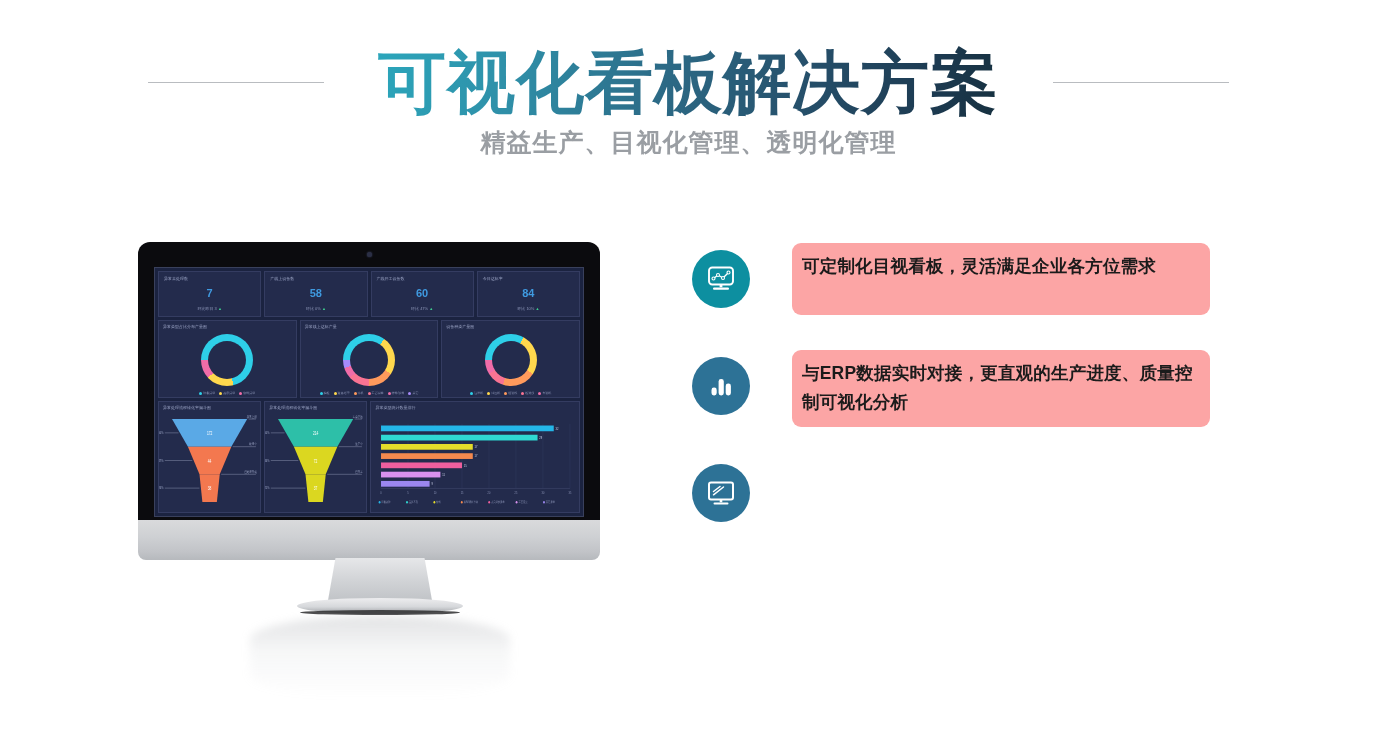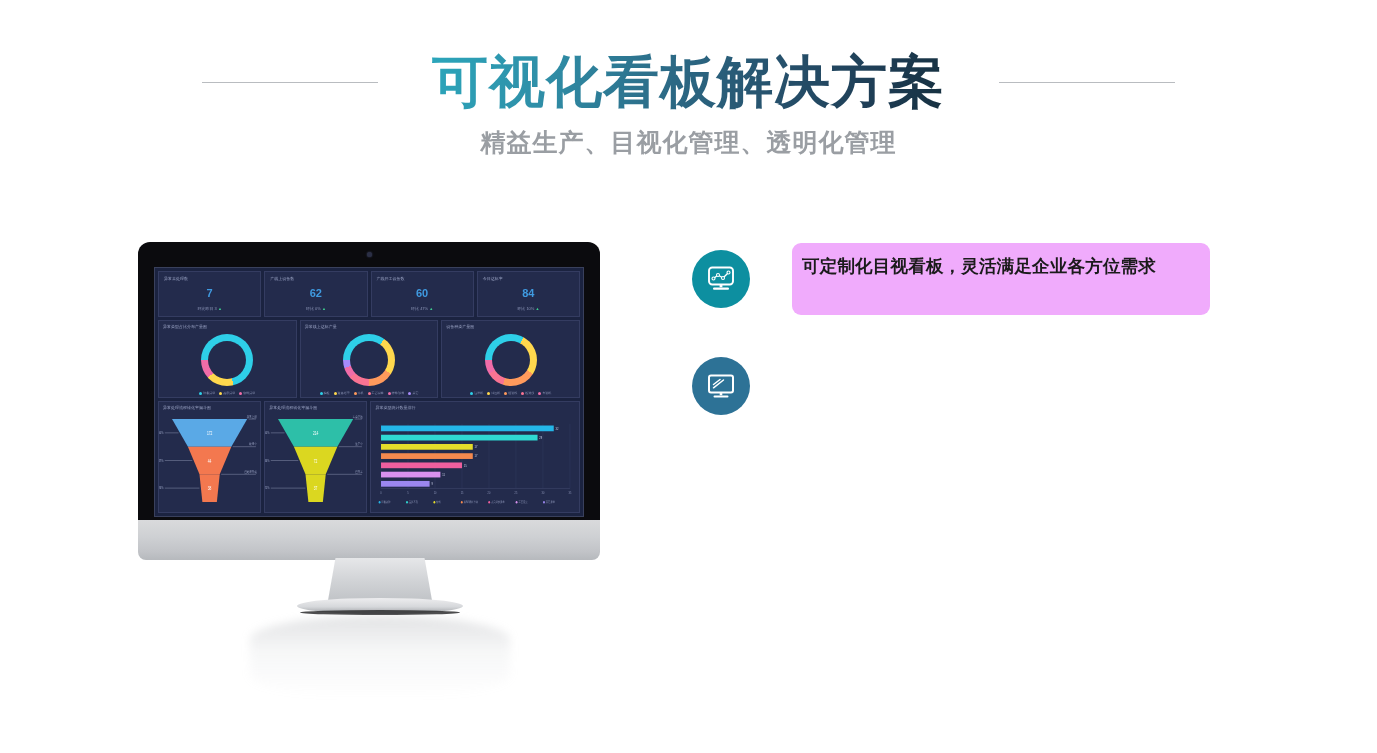--- a/index.html
+++ b/index.html
@@ -12,21 +12,21 @@
   .page { position: relative; width: 1377px; height: 753px; background: #fff; }
 
   
   .header { position: absolute; left: 0; top: 0; width: 1377px; height: 190px; }
   .title-row {
     position: absolute; left: 0; top: 42px; width: 1377px; height: 80px;
     display: flex; align-items: center; justify-content: center; gap: 54px;
   }
   .rule { width: 176px; height: 1px; background: #b9bcc0; flex: 0 0 auto; }
   .main-title {
-    font-size: 56px; font-weight: 700; line-height: 78px;
+    font-size: 68px; font-weight: 700; line-height: 78px;
     letter-spacing: 1px; white-space: nowrap;
     background: linear-gradient(100deg,#2ba6bb 0%, #2f8fa8 22%, #2c6a86 46%, #26506b 68%, #1d3b52 88%, #16303f 100%);
     -webkit-background-clip: text; background-clip: text;
     -webkit-text-fill-color: transparent; color: #1d3b52;
   }
   .subtitle {
     position: absolute; left: 0; top: 126px; width: 1377px;
     text-align: center; font-size: 25px; font-weight: 700;
     color: #9a9ea3; letter-spacing: 1px;
   }
@@ -121,21 +121,21 @@
 
   
   .features { position: absolute; left: 692px; top: 243px; width: 560px; }
   .feature { position: relative; height: 107px; }
   .f-icon {
     position: absolute; left: 0; top: 7px; width: 58px; height: 58px;
     border-radius: 50%; display: flex; align-items: center; justify-content: center;
   }
   .f-text-box {
     position: absolute; left: 100px; top: 0px; width: 418px; min-height: 72px;
-    background: #f0abfc; border-radius: 9px;
+    background: #fca5a5; border-radius: 9px;
     padding: 9px 10px 10px 10px;
   }
   .f-text {
     font-size: 17.5px; font-weight: 700; color: #1b1b1b;
     line-height: 29px; letter-spacing: .2px;
   }
 </style>
 </head>
 <body>
 
@@ -161,21 +161,21 @@
               <div class="k-title">异常未处理数</div>
               <div class="k-val">7</div>
               <div class="k-sub">
                 <span>环比昨日</span>
                 <span>3</span>
                 <span class="up">▲</span>
               </div>
             </div>
             <div class="kpi">
               <div class="k-title">产线上设备数</div>
-              <div class="k-val">62</div>
+              <div class="k-val">58</div>
               <div class="k-sub">
                 <span>环比</span>
                 <span>0%</span>
                 <span class="up">▲</span>
               </div>
             </div>
             <div class="kpi">
               <div class="k-title">产线开工设备数</div>
               <div class="k-val">60</div>
               <div class="k-sub">
@@ -358,20 +358,32 @@
           <circle cx="24.5" cy="10.5" r="1.5" fill="#0d8fa0" stroke="#fff" stroke-width="1.1"></circle>
           <rect x="15.6" y="22.5" width="2.8" height="2.8" fill="#fff"></rect>
           <rect x="9" y="25.6" width="16" height="2.2" rx="1.1" fill="#fff"></rect>
         </svg>
       </div>
       <div class="f-text-box">
         <div class="f-text">可定制化目视看板，灵活满足企业各方位需求</div>
       </div>
     </div>
 
+    <div class="feature">
+      <div class="f-icon" id="ficon1" style="background: rgb(45, 114, 150);">
+        <svg width="34" height="34" viewBox="0 0 34 34" fill="none">
+          <rect x="7.5" y="18.5" width="5.2" height="8" rx="2.4" fill="#fff"></rect>
+          <rect x="14.6" y="10" width="5.2" height="16.5" rx="2.4" fill="#fff"></rect>
+          <rect x="21.7" y="14.5" width="5.2" height="12" rx="2.4" fill="#fff"></rect>
+        </svg>
+      </div>
+      <div class="f-text-box">
+        <div class="f-text">与ERP数据实时对接，更直观的生产进度、质量控制可视化分析</div>
+      </div>
+    </div>
 
 
     <div class="feature">
       <div class="f-icon" id="ficon3" style="background: rgb(45, 114, 150);">
         <svg width="34" height="34" viewBox="0 0 34 34" fill="none">
           <rect x="5" y="6.5" width="24" height="17" rx="2" stroke="#fff" stroke-width="2"></rect>
           <line x1="9.5" y1="15.5" x2="16" y2="10.5" stroke="#fff" stroke-width="1.5" stroke-linecap="round"></line>
           <line x1="9.5" y1="18.8" x2="19.5" y2="11" stroke="#fff" stroke-width="1.5" stroke-linecap="round"></line>
           <rect x="15.7" y="23.5" width="2.6" height="2.8" fill="#fff"></rect>
           <rect x="9.5" y="26.4" width="15" height="2" rx="1" fill="#fff"></rect>

